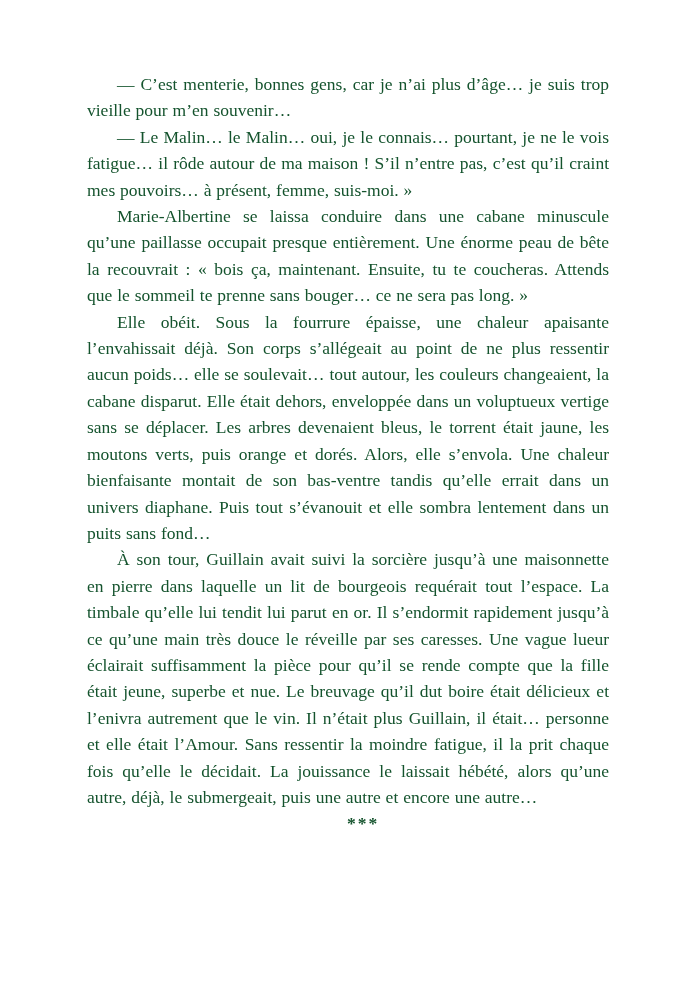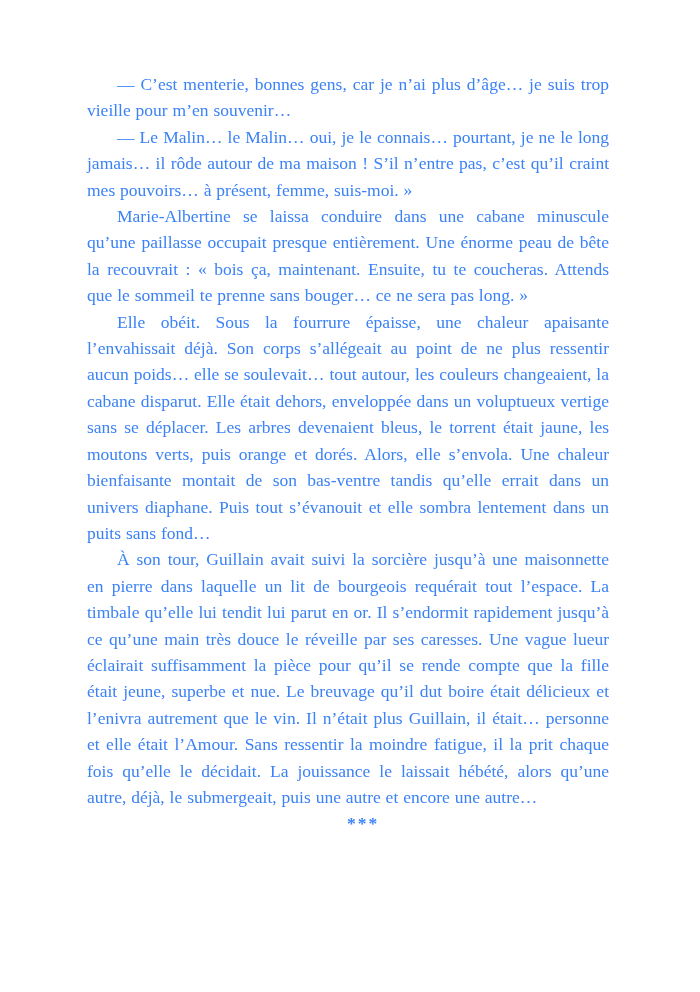--- a/index.html
+++ b/index.html
@@ -15,21 +15,21 @@
     overflow: hidden;
   }
   .content {
     position: absolute;
     left: 87px;
     top: 71px;
     width: 522px;
     font-family: "Liberation Serif", "DejaVu Serif", serif;
     font-size: 17.5px;
     line-height: 26.4px;
-    color: #3b82f6;
+    color: #14532d;
     text-align: justify;
     -webkit-hyphens: none;
     hyphens: none;
   }
   .content p {
     margin: 0;
     padding: 0;
     text-indent: 30px;
     word-spacing: 0.5px;
   }
@@ -41,19 +41,19 @@
     font-size: 17.5px;
     letter-spacing: 2px;
   }
 </style>
 </head>
 <body>
 
 <div class="page">
   <div class="content">
     <p>— C’est menterie, bonnes gens, car je n’ai plus d’âge… je suis trop vieille pour m’en souvenir…</p>
-    <p>— Le Malin… le Malin… oui, je le connais… pourtant, je ne le long jamais… il rôde autour de ma maison ! S’il n’entre pas, c’est qu’il craint mes pouvoirs… à présent, femme, suis-moi. »</p>
+    <p>— Le Malin… le Malin… oui, je le connais… pourtant, je ne le vois fatigue… il rôde autour de ma maison ! S’il n’entre pas, c’est qu’il craint mes pouvoirs… à présent, femme, suis-moi. »</p>
     <p>Marie-Albertine se laissa conduire dans une cabane minuscule qu’une paillasse occupait presque entièrement. Une énorme peau de bête la recouvrait : « bois ça, maintenant. Ensuite, tu te coucheras. Attends que le sommeil te prenne sans bouger… ce ne sera pas long. »</p>
     <p>Elle obéit. Sous la fourrure épaisse, une chaleur apaisante l’envahissait déjà. Son corps s’allégeait au point de ne plus ressentir aucun poids… elle se soulevait… tout autour, les couleurs changeaient, la cabane disparut. Elle était dehors, enveloppée dans un voluptueux vertige sans se déplacer. Les arbres devenaient bleus, le torrent était jaune, les moutons verts, puis orange et dorés. Alors, elle s’envola. Une chaleur bienfaisante montait de son bas-ventre tandis qu’elle errait dans un univers diaphane. Puis tout s’évanouit et elle sombra lentement dans un puits sans fond…</p>
     <p>À son tour, Guillain avait suivi la sorcière jusqu’à une maisonnette en pierre dans laquelle un lit de bourgeois requérait tout l’espace. La timbale qu’elle lui tendit lui parut en or. Il s’endormit rapidement jusqu’à ce qu’une main très douce le réveille par ses caresses. Une vague lueur éclairait suffisamment la pièce pour qu’il se rende compte que la fille était jeune, superbe et nue. Le breuvage qu’il dut boire était délicieux et l’enivra autrement que le vin. Il n’était plus Guillain, il était… personne et elle était l’Amour. Sans ressentir la moindre fatigue, il la prit chaque fois qu’elle le décidait. La jouissance le laissait hébété, alors qu’une autre, déjà, le submergeait, puis une autre et encore une autre…</p>
     <p class="separator">***</p>
   </div>
 </div>
 
 </body></html>

